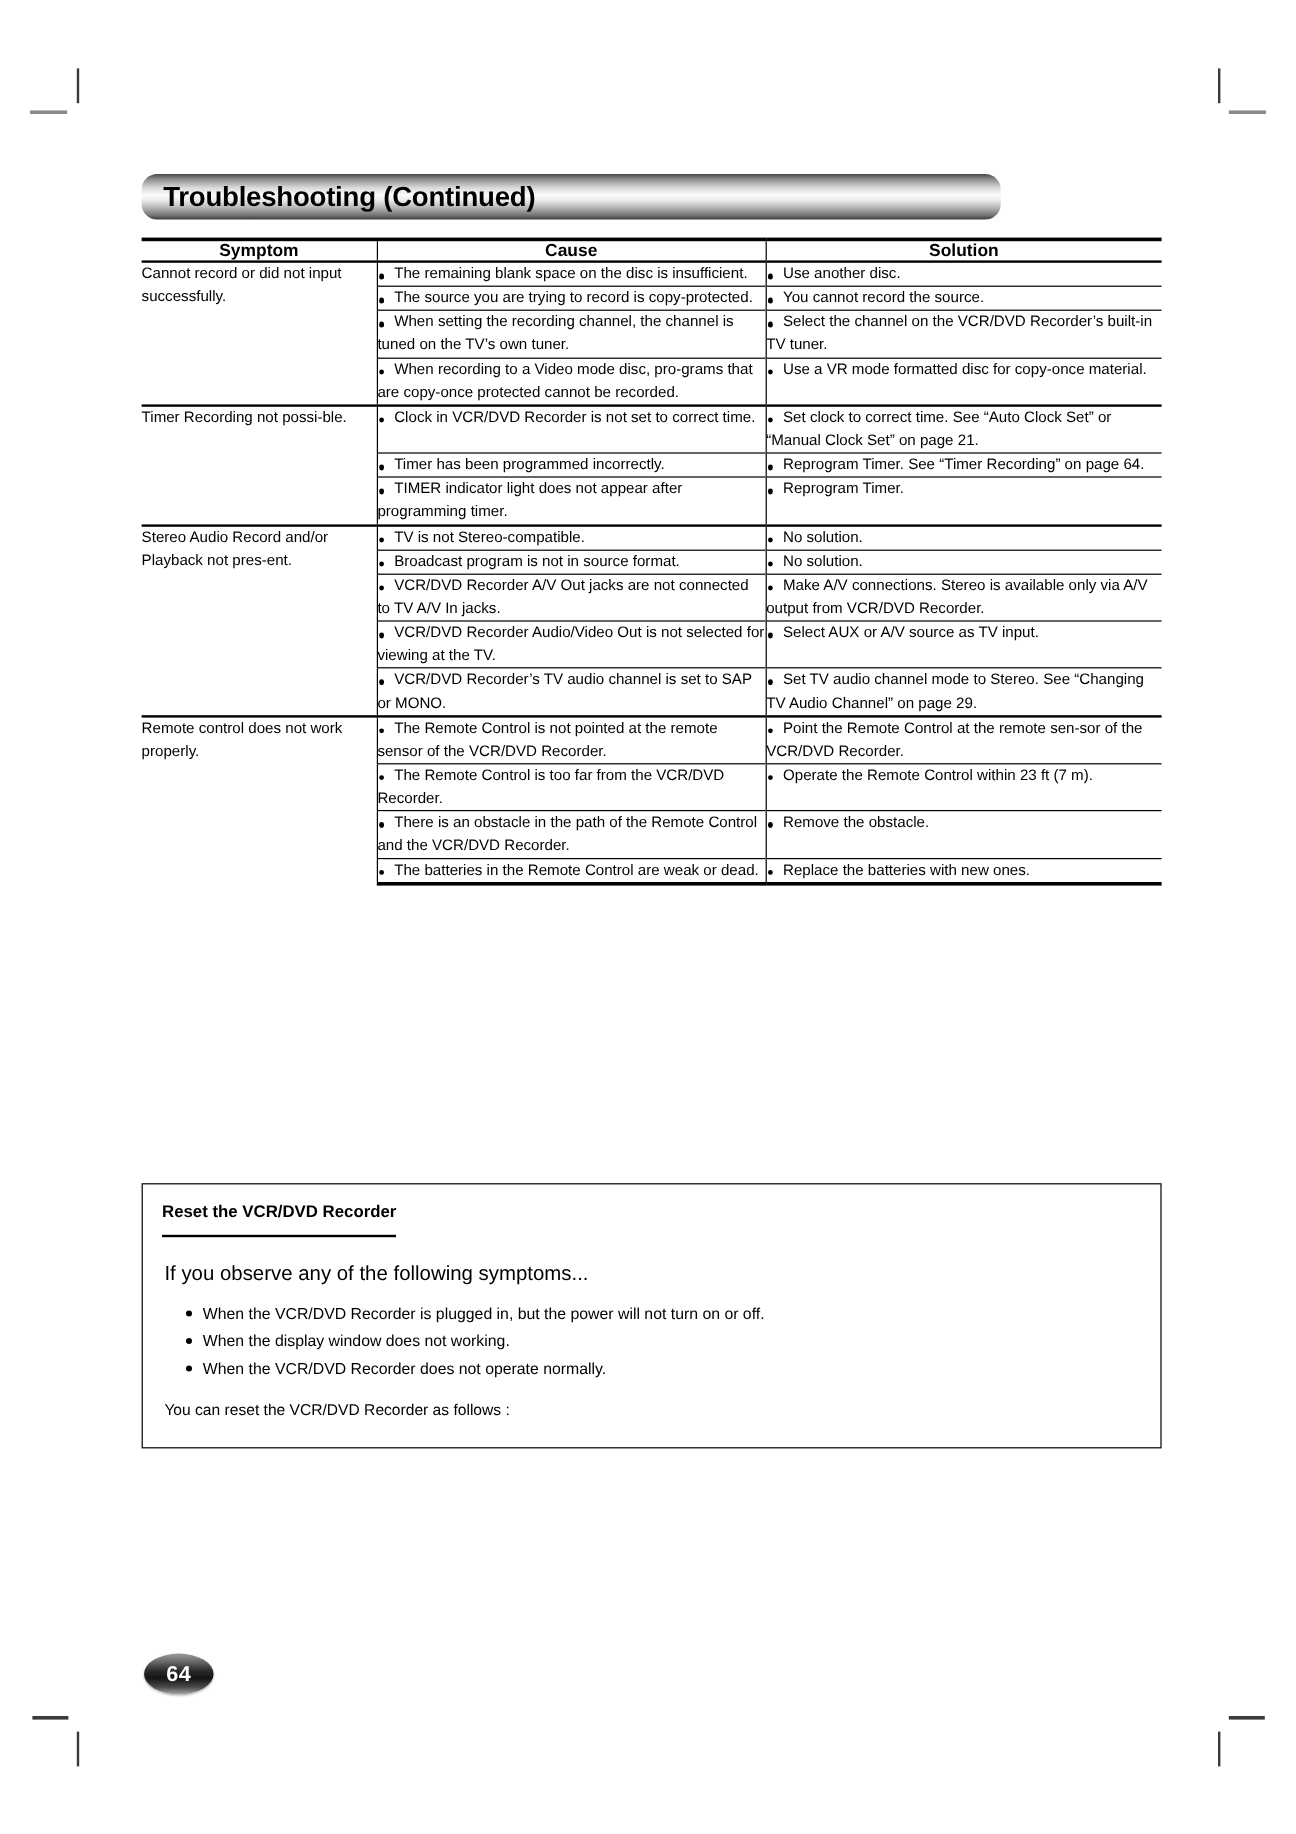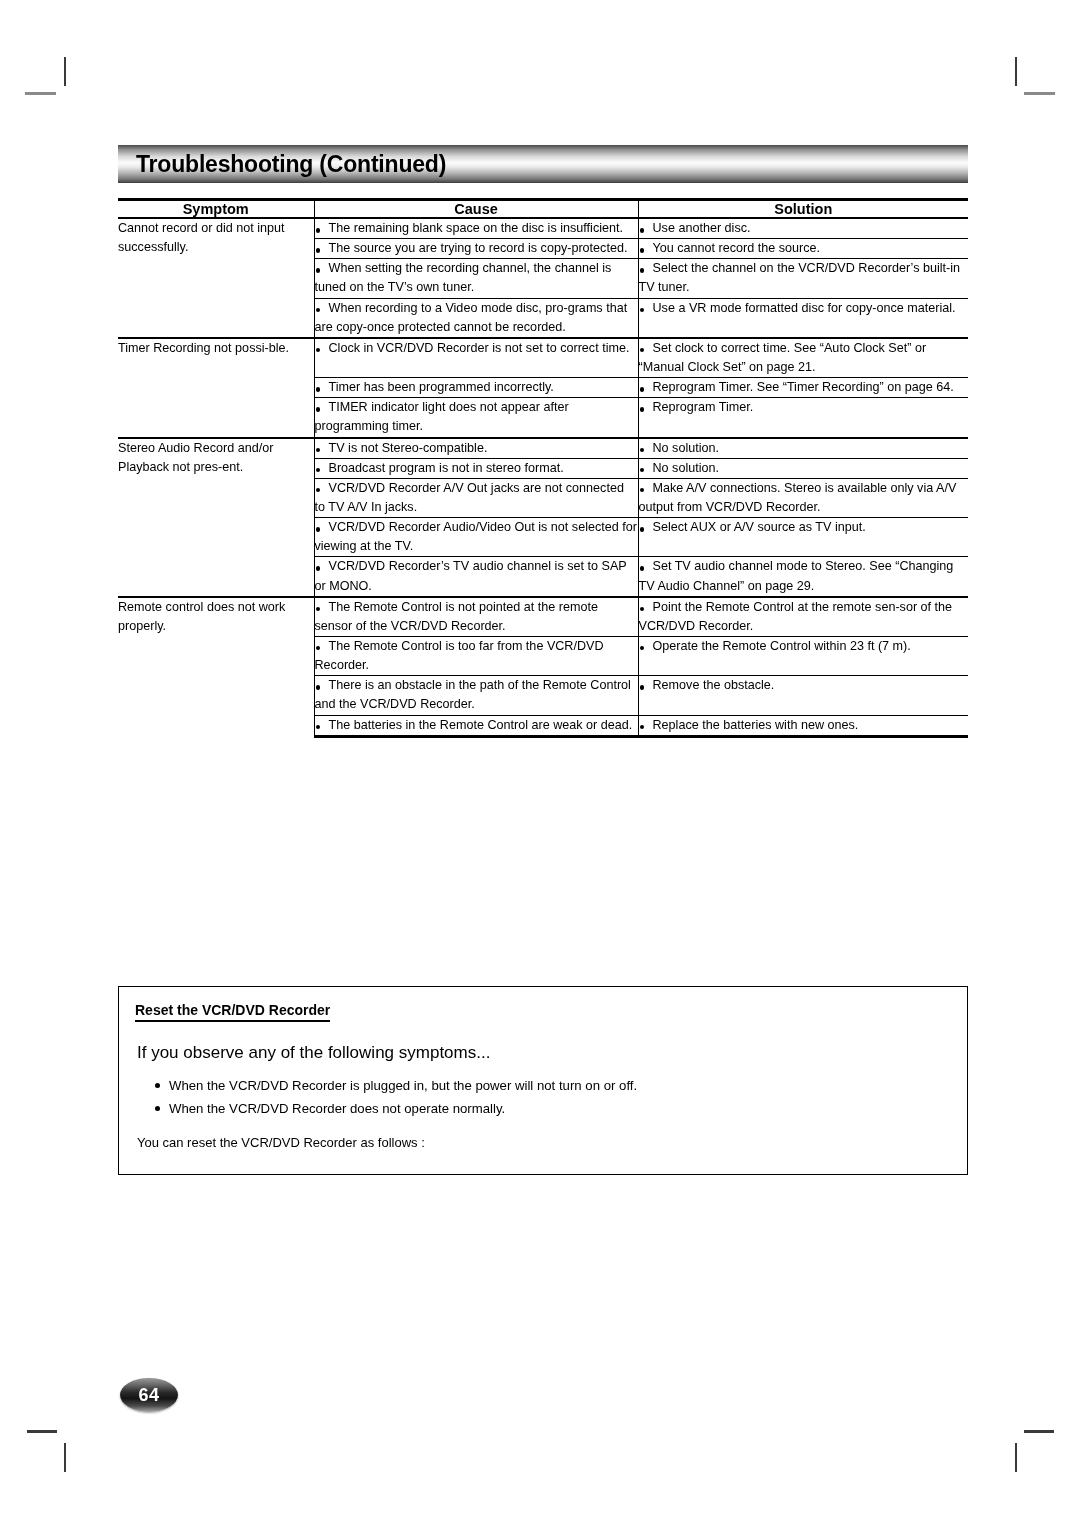--- a/index.html
+++ b/index.html
@@ -20,33 +20,34 @@
   .crop { position: absolute; background: #3a3a3a; }
   .crop.light { background: #8a8a8a; }
   .crop-v { width: 2px; }
   .crop-h { height: 3px; }
 
   
   #title-banner {
     position: absolute;
     left: 118px;
     top: 145px;
-    width: 850px;
+    width: 716px;
     height: 38px;
     background: linear-gradient(to bottom,
         #4a4a4a 0%,
         #8f8f8f 12%,
         #d9d9d9 30%,
         #fbfbfb 46%,
         #eaeaea 58%,
         #b4b4b4 74%,
         #767676 90%,
         #3c3c3c 100%);
     display: flex;
     align-items: center;
+    border-radius: 13px;
   }
   #title-banner .title-text {
     font-size: 23px;
     font-weight: bold;
     color: #000;
     padding-left: 18px;
     letter-spacing: -0.2px;
     white-space: nowrap;
   }
 
@@ -119,21 +120,21 @@
     width: 850px;
     box-sizing: border-box;
     border: 1.6px solid #000;
     padding: 14px 18px 14px 16px;
   }
   #reset-heading {
     font-size: 14px;
     font-weight: bold;
     display: inline-block;
     border-bottom: 2px solid #000;
-    padding-bottom: 2px;
+    padding-bottom: 12px;
     margin-bottom: 18px;
   }
   .reset-intro {
     font-size: 17px;
     line-height: 1.5;
     margin: 0 0 10px 2px;
   }
   .reset-note {
     font-size: 13px;
     line-height: 1.5;
@@ -244,21 +245,21 @@
       <tr>
         <td class="pair-cell thin-top"><span class="bl">TIMER indicator light does not appear after programming timer.</span></td>
         <td class="pair-cell thin-top"><span class="bl">Reprogram Timer.</span></td>
       </tr>
       <tr class="group-start">
         <td class="sym-cell" rowspan="5">Stereo Audio Record and/or Playback not pres-ent.</td>
         <td class="pair-cell"><span class="bl">TV is not Stereo-compatible.</span></td>
         <td class="pair-cell"><span class="bl">No solution.</span></td>
       </tr>
       <tr>
-        <td class="pair-cell thin-top"><span class="bl">Broadcast program is not in stereo format.</span></td>
+        <td class="pair-cell thin-top"><span class="bl">Broadcast program is not in source format.</span></td>
         <td class="pair-cell thin-top"><span class="bl">No solution.</span></td>
       </tr>
       <tr>
         <td class="pair-cell thin-top"><span class="bl">VCR/DVD Recorder A/V Out jacks are not connected to TV A/V In jacks.</span></td>
         <td class="pair-cell thin-top"><span class="bl">Make A/V connections. Stereo is available only via A/V output from VCR/DVD Recorder.</span></td>
       </tr>
       <tr>
         <td class="pair-cell thin-top"><span class="bl">VCR/DVD Recorder Audio/Video Out is not selected for viewing at the TV.</span></td>
         <td class="pair-cell thin-top"><span class="bl">Select AUX or A/V source as TV input.</span></td>
       </tr>
@@ -284,20 +285,21 @@
         <td class="pair-cell thin-top"><span class="bl">Replace the batteries with new ones.</span></td>
       </tr>
     </tbody>
 </table>
 
 <div id="reset-box">
   <div id="reset-heading">Reset the VCR/DVD Recorder</div>
   <p class="reset-intro">If you observe any of the following symptoms...</p>
   <ul class="reset-list" id="reset-symptoms">
       <li>When the VCR/DVD Recorder is plugged in, but the power will not turn on or off.</li>
+      <li>When the display window does not working.</li>
       <li>When the VCR/DVD Recorder does not operate normally.</li>
     </ul>
   <p class="reset-note">You can reset the VCR/DVD Recorder as follows :</p>
   <ul class="reset-list" id="reset-steps">
     </ul>
 </div>
 
 <div id="page-badge">
   <span class="page-num">64</span>
 </div>

